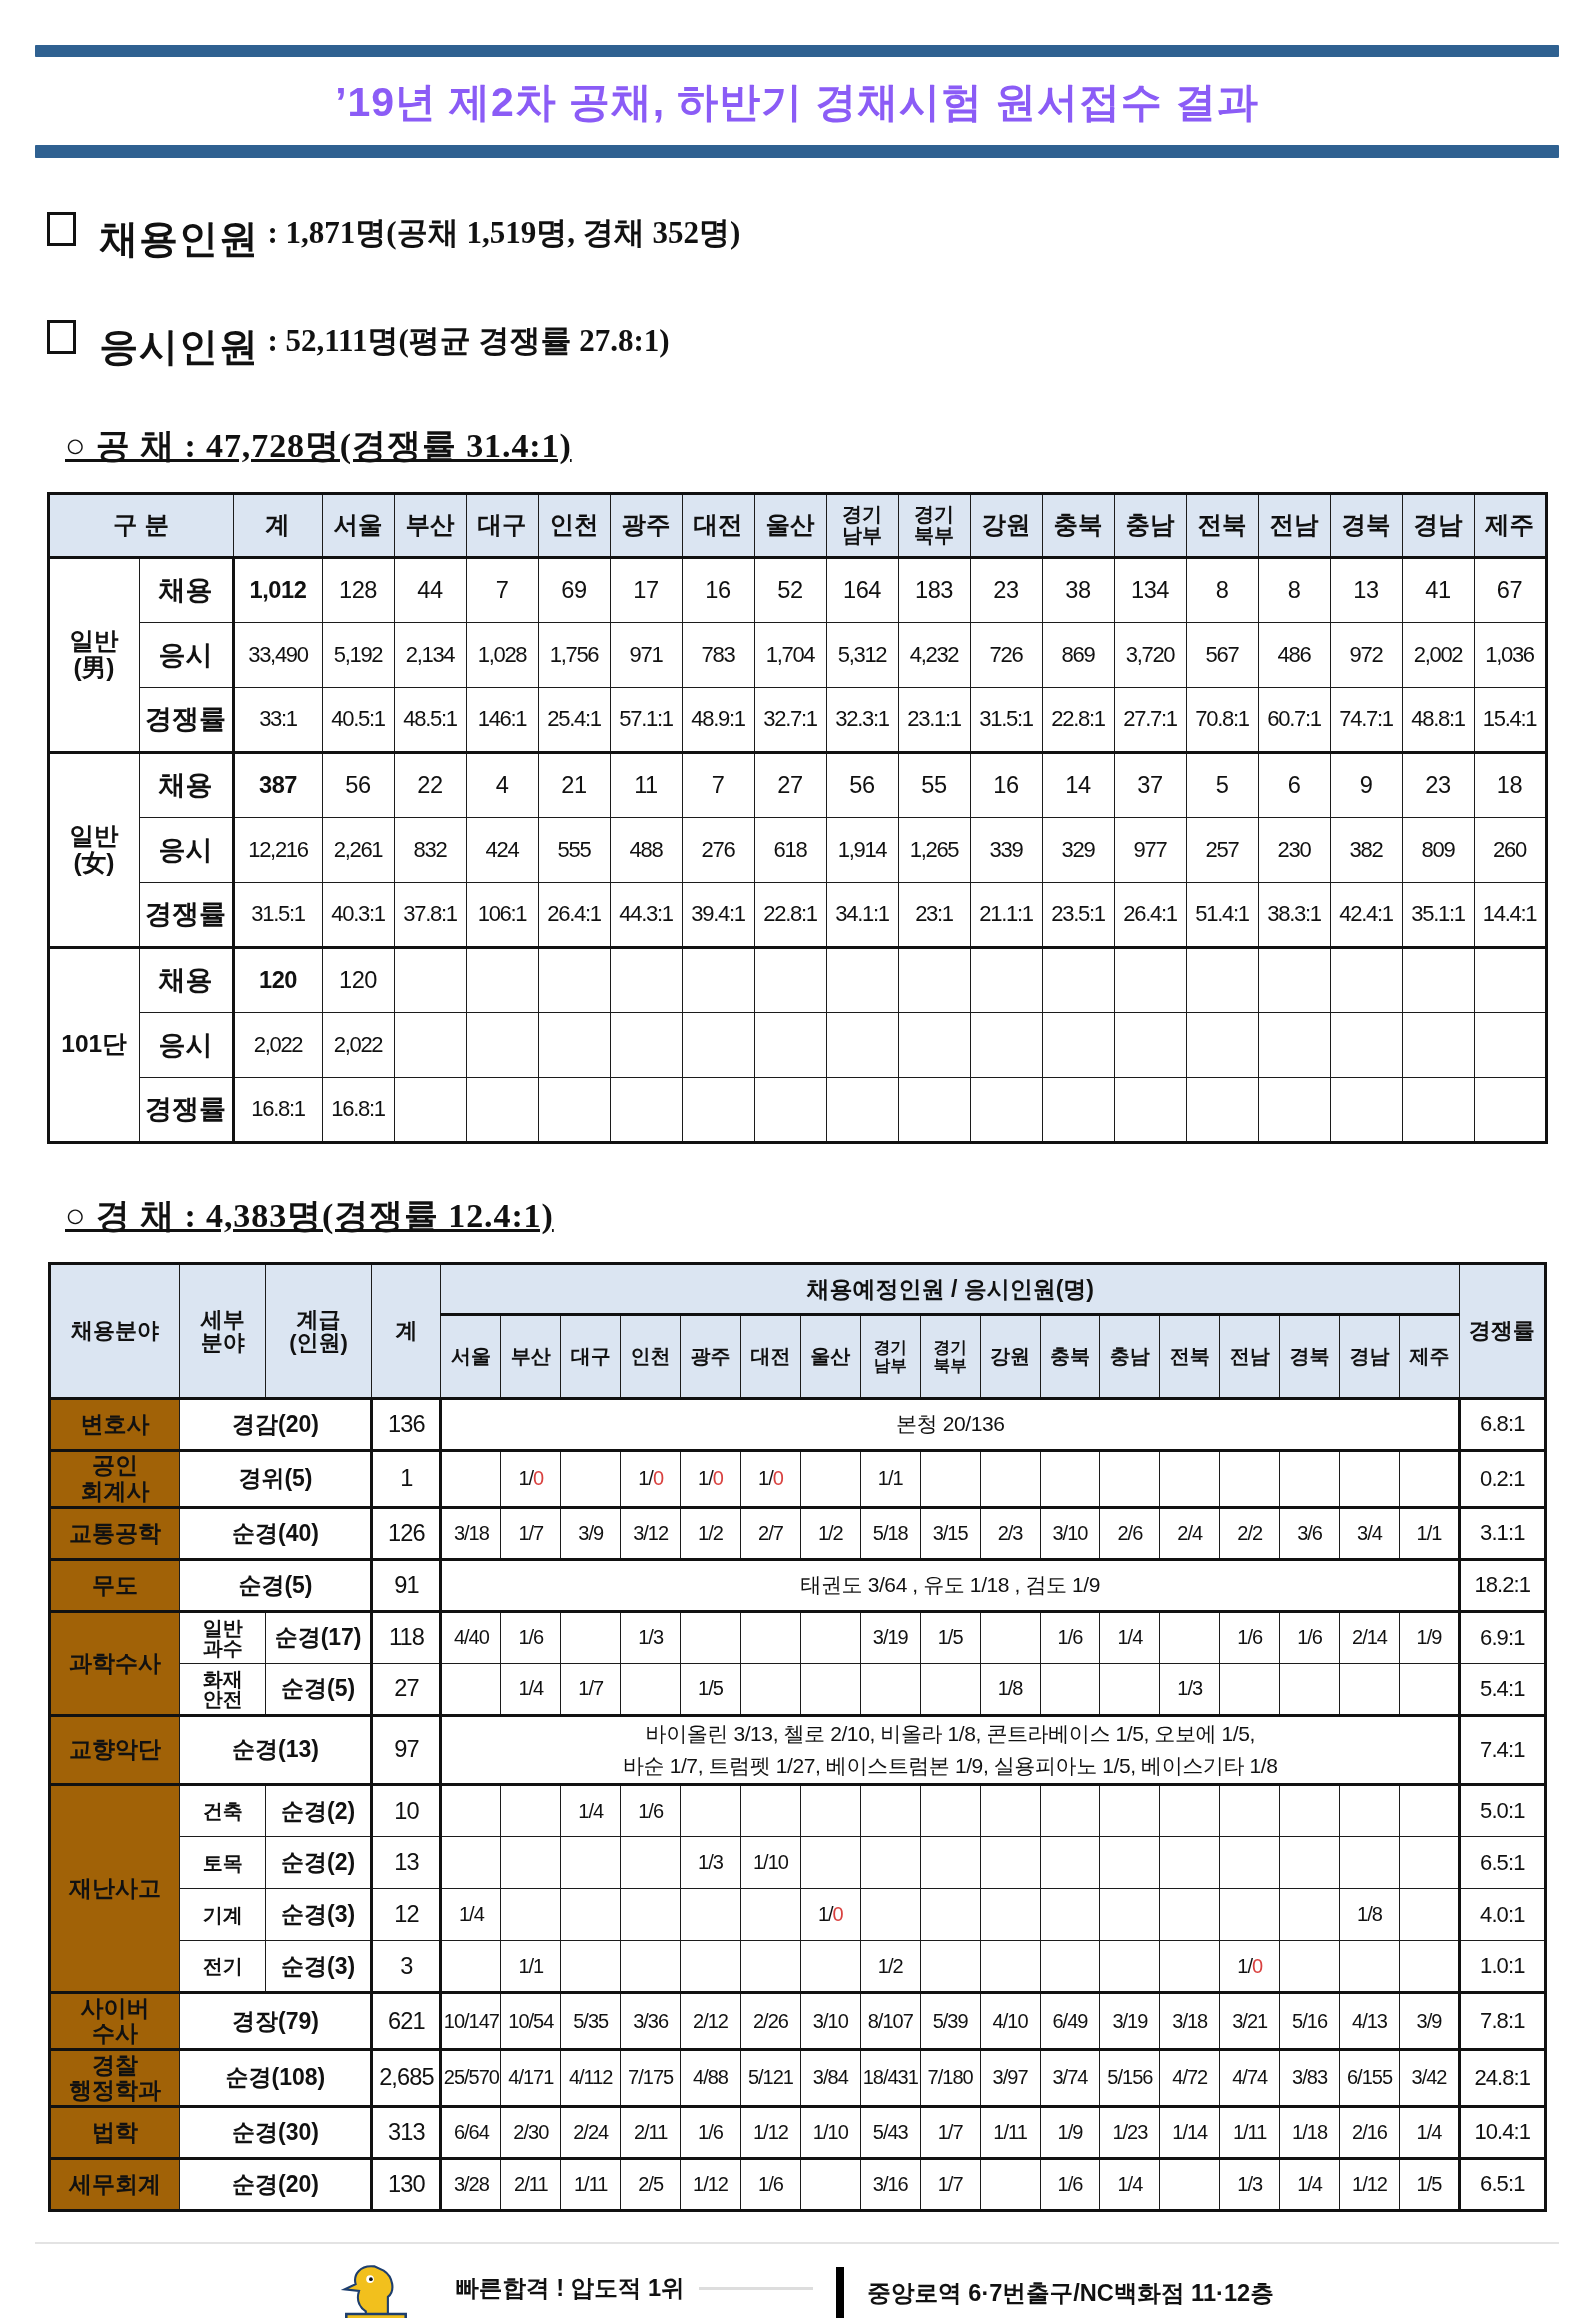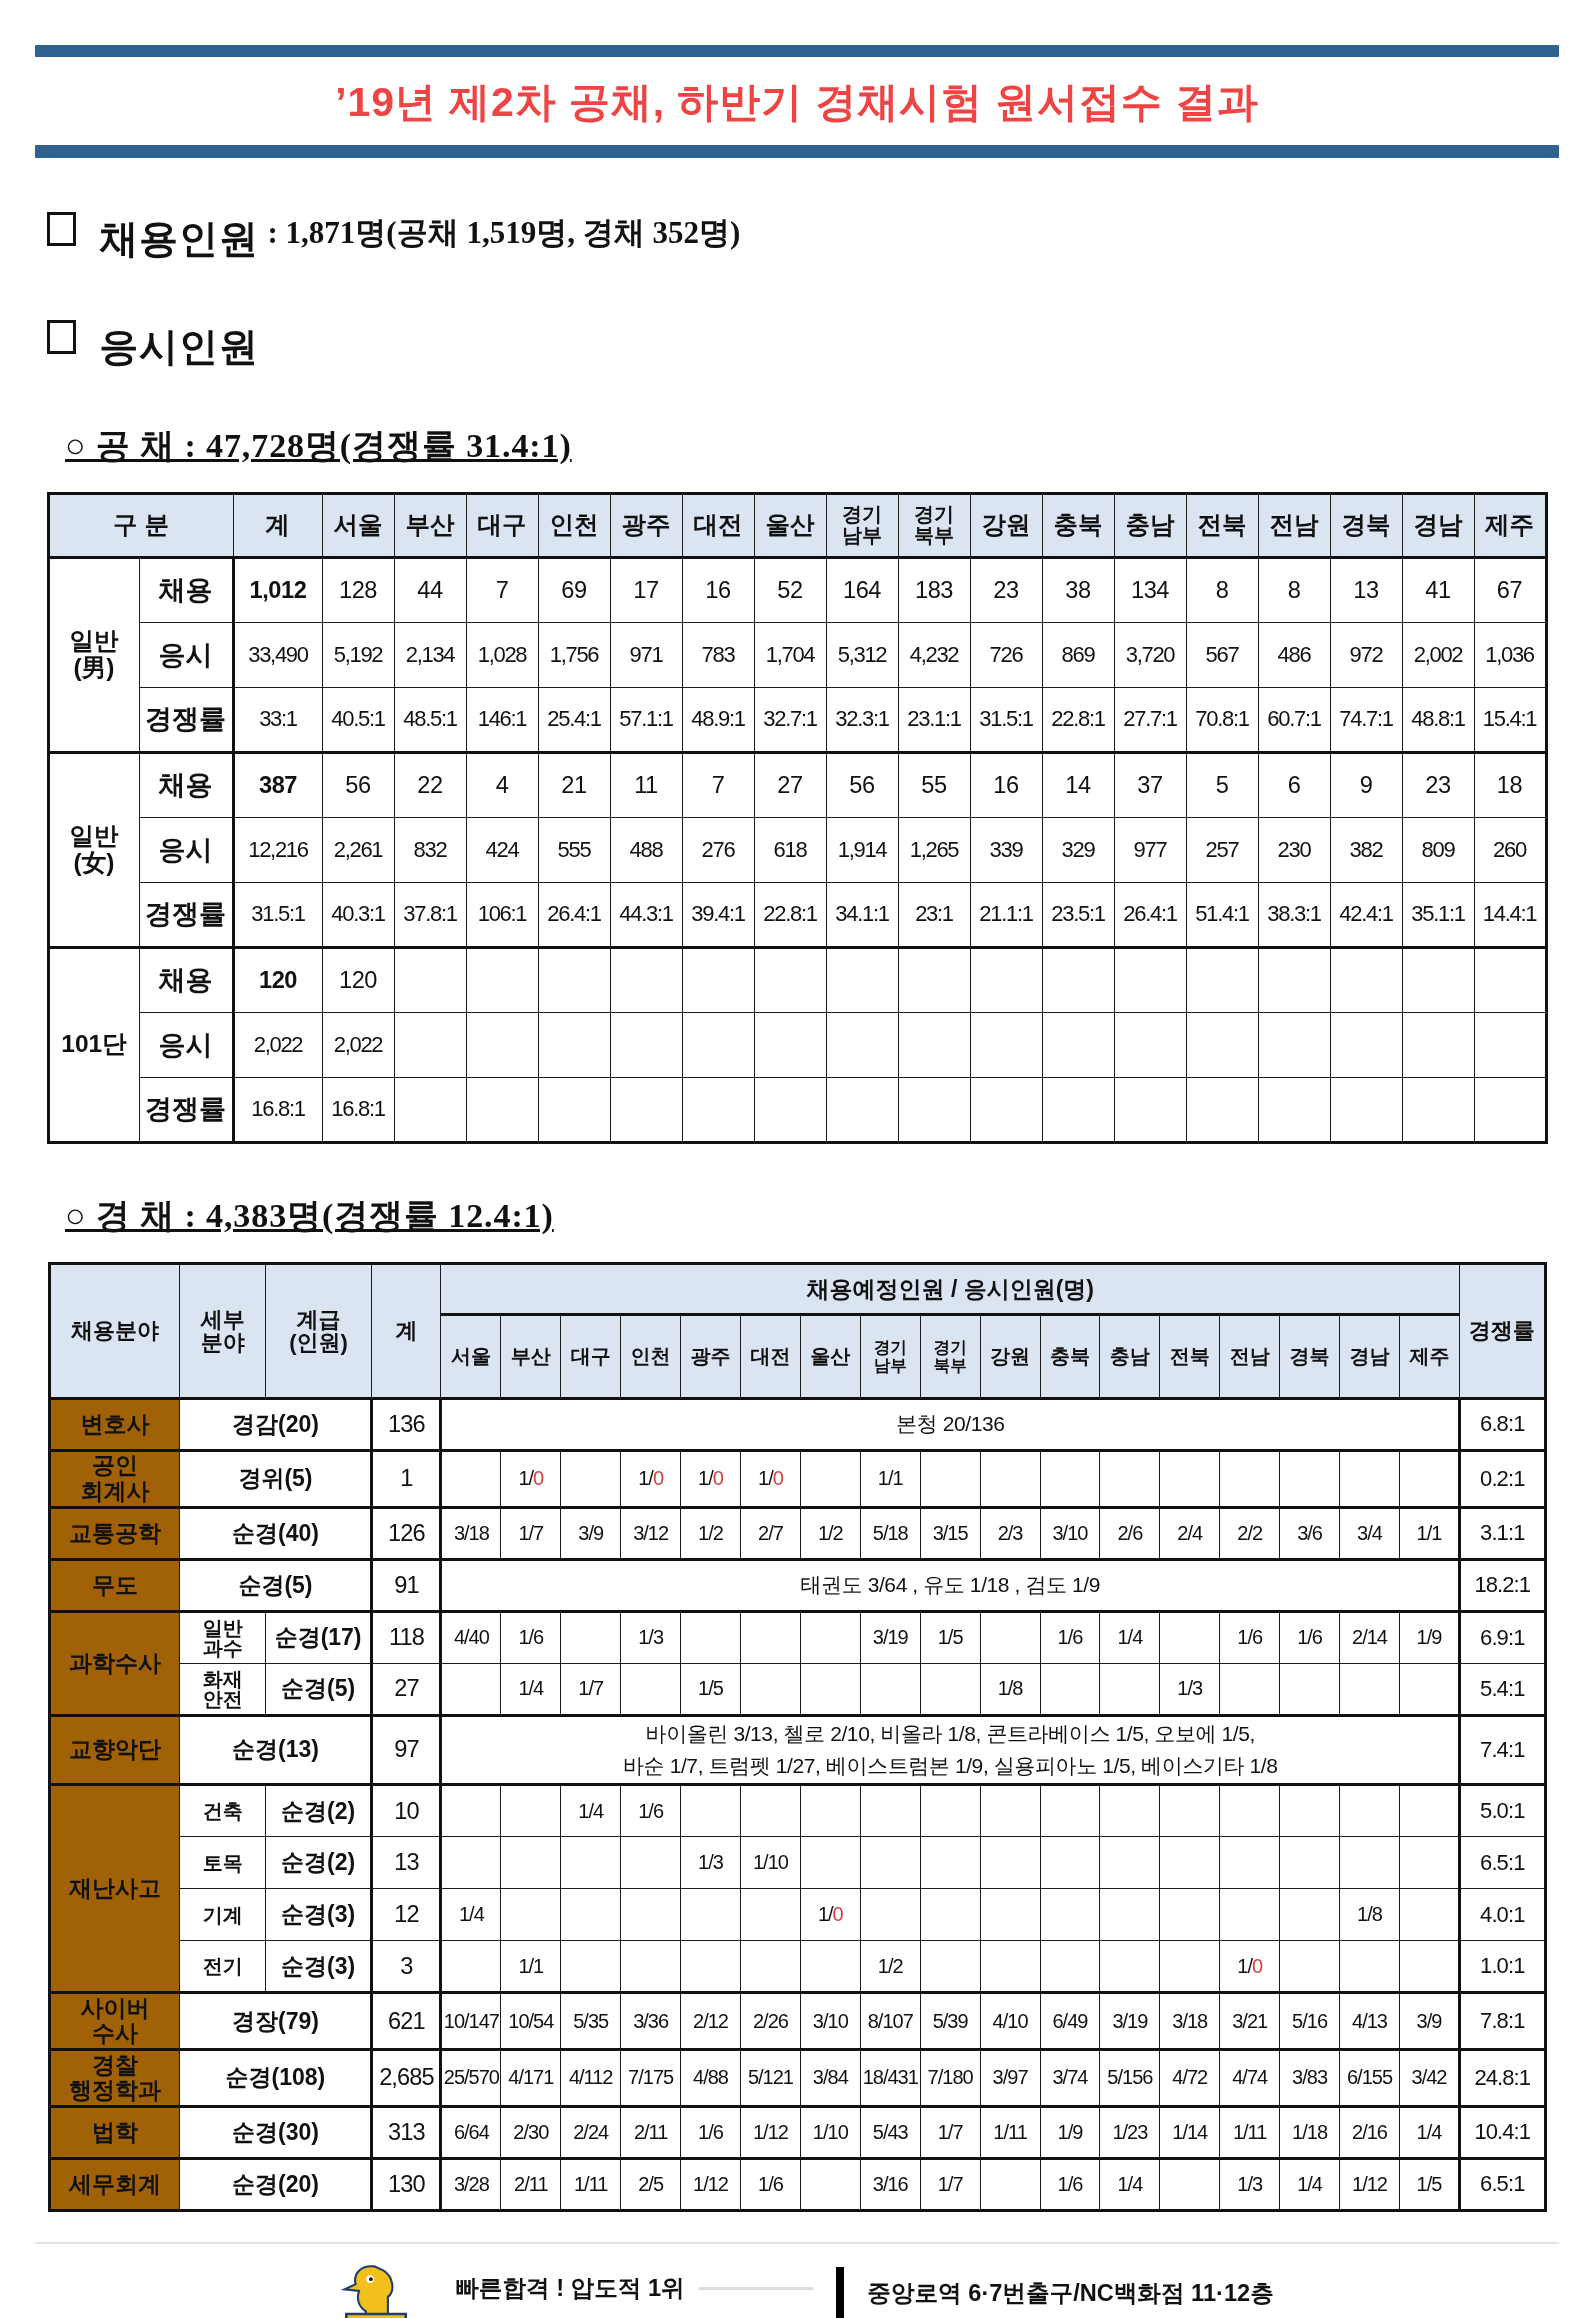--- a/index.html
+++ b/index.html
@@ -1,20 +1,20 @@
 <!DOCTYPE html>
 <html lang="ko" style="font-size:14px"><head>
 <meta charset="utf-8">
 <style>
   html,body{margin:0;padding:0;background:#fff;}
   .page{width:1594px;height:2319px;box-sizing:border-box;padding:45px 35px 0;overflow:hidden;
         font-family:"Liberation Sans","DejaVu Sans",sans-serif;color:#111;}
   
   .bar{height:12.2px;background:#2f6191;border-radius:0.9px;}
-  h1{margin:17.5px 0 15.7px;text-align:center;font-size:41px;font-weight:700;letter-spacing:0.9px;color:#ef4444;}
+  h1{margin:17.5px 0 15.7px;text-align:center;font-size:41px;font-weight:700;letter-spacing:0.9px;color:#8b5cf6;}
   
   .sline1{display:flex;align-items:flex-start;margin:54px 12.2px 0;}
   .sq{width:23px;height:28px;border:3.5px solid #111;margin-right:23px;flex:0 0 auto;}
   .lbl{font-size:39px;font-weight:700;letter-spacing:0.9px;}
   .val{font-size:31px;font-weight:600;font-family:"Liberation Serif","DejaVu Serif",serif;margin-left:8.7px;}
   .sline2{margin:49px 0 23px 30px;font-size:34px;font-weight:600;
           font-family:"Liberation Serif","DejaVu Serif",serif;letter-spacing:0.9px;text-decoration:underline;}
   
   table{border-collapse:collapse;table-layout:fixed;margin:0 auto;border:3.5px solid #111;}
   th,td{border:1.7px solid #1c1c1c;text-align:center;vertical-align:middle;padding:1.7px 0.9px;
@@ -75,20 +75,21 @@
 
   <section class="summary">
     <div class="sline1">
       <span class="sq"></span>
       <span class="lbl">채용인원</span>
       <span class="val">: 1,871명(공채 1,519명, 경채 352명)</span>
     </div>
     <div class="sline1">
       <span class="sq"></span>
       <span class="lbl">응시인원</span>
+      <span class="val">: 52,111명(평균 경쟁률 27.8:1)</span>
     </div>
     <div class="sline2">○ 공 채 : 47,728명(경쟁률 31.4:1)</div>
   </section>
 
   <table id="table1">
     <colgroup>
       <col style="width:91px">
         <col style="width:94px">
         <col style="width:89px">
       <col span="17" style="width:72px">

